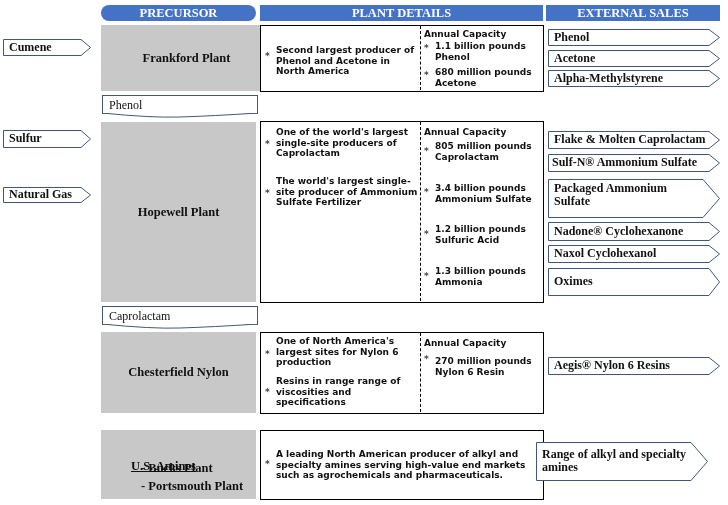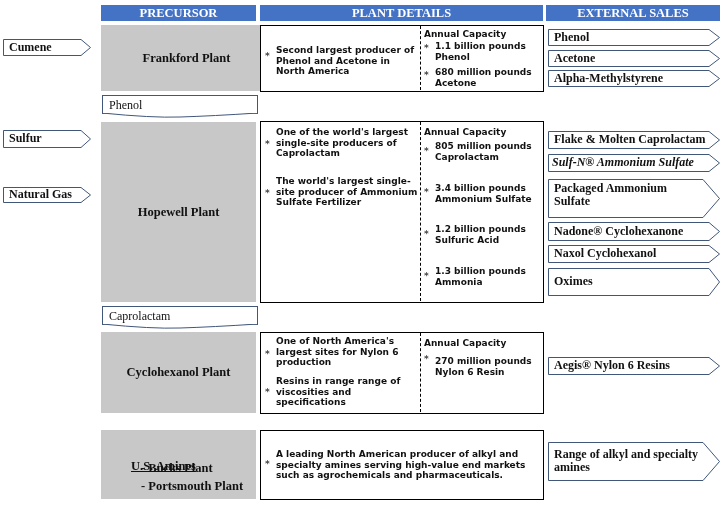--- a/index.html
+++ b/index.html
@@ -13,21 +13,21 @@
   .btxt { position:absolute; line-height:10.5px; }
   .arrow { position:absolute; }
   .arrow svg { position:absolute; left:0; top:0; overflow:visible; }
   .arrow .lbl { position:absolute; left:6px; font-weight:bold; font-size:12px; color:#111; font-family:"Liberation Serif", serif; line-height:13px; }
   .flow { border:1px solid #41577a; background:#fff; font-size:12px; color:#111; padding-left:6px; line-height:18px; }
   .flow svg { position:absolute; left:0; top:100%; }
 </style>
 </head>
 <body>
 
-<div class="abs hdr" style="left:101px;width:155px;">PRECURSOR</div>
+<div class="abs hdr" style="left:101px;width:155px;border-radius:8px;">PRECURSOR</div>
 <div class="abs hdr" style="left:260px;width:283px;">PLANT DETAILS</div>
 <div class="abs hdr" style="left:546px;width:174px;">EXTERNAL SALES</div>
 
 <div class="arrow" style="left:3px;top:39px;width:88px;height:17px;">
   <svg width="88" height="17">
       <polygon points="0.5,0.5 78,0.5 87.5,8.5 78,16.5 0.5,16.5" fill="#fff" stroke="#41577a" stroke-width="1"></polygon>
     </svg>
   <span class="lbl" style="top:2px;">Cumene</span>
 </div>
 <div class="arrow" style="left:3px;top:130px;width:88px;height:18px;">
@@ -98,21 +98,21 @@
   <span class="bullet" style="left:163px;top:149px;">*</span>
   <span class="btxt" style="left:174px;top:144px;width:108px;">1.3 billion pounds Ammonia</span>
 </div>
 
 <div class="arrow" style="left:548px;top:131px;width:172px;height:18px;">
   <svg width="172" height="18">
       <polygon points="0.5,0.5 161,0.5 171.5,9 161,17.5 0.5,17.5" fill="#fff" stroke="#41577a" stroke-width="1"></polygon>
     </svg>
   <span class="lbl" style="top:2px;">Flake &amp; Molten Caprolactam</span>
 </div>
-<div class="arrow" style="left:548px;top:154px;width:172px;height:18px;font-style:italic;">
+<div class="arrow" style="left:548px;top:154px;width:172px;height:18px;">
   <svg width="172" height="18">
       <polygon points="0.5,0.5 161,0.5 171.5,9 161,17.5 0.5,17.5" fill="#fff" stroke="#41577a" stroke-width="1"></polygon>
     </svg>
   <span class="lbl" style="left:4px;top:2px;">Sulf-N® Ammonium Sulfate</span>
 </div>
 <div class="arrow" style="left:548px;top:179px;width:172px;height:39px;">
   <svg width="172" height="39">
       <polygon points="0.5,0.5 155,0.5 171.5,19.5 155,38.5 0.5,38.5" fill="#fff" stroke="#41577a" stroke-width="1"></polygon>
     </svg>
   <span class="lbl" style="top:3px;width:130px;">Packaged Ammonium Sulfate</span>
@@ -136,21 +136,21 @@
   <span class="lbl" style="top:7px;">Oximes</span>
 </div>
 
 <div class="abs flow" style="left:102px;top:306px;width:156px;height:19px;">
   <span>Caprolactam</span>
   <svg width="156" height="5" style="left:-1px;">
       <path d="M0,0 Q50,5 78,4 Q110,3 156,0" fill="#fff" stroke="#41577a" stroke-width="1"></path>
     </svg>
 </div>
 
-<div class="abs plant" style="left:101px;top:332px;width:155px;height:81px;">Cyclohexanol Plant</div>
+<div class="abs plant" style="left:101px;top:332px;width:155px;height:81px;">Chesterfield Nylon</div>
 <div class="abs details" style="left:260px;top:332px;width:284px;height:82px;">
   <span class="bullet" style="left:4px;top:16px;">*</span>
   <span class="btxt" style="left:15px;top:3px;width:145px;">One of North America's largest sites for Nylon 6 production</span>
   <span class="bullet" style="left:4px;top:54px;">*</span>
   <span class="btxt" style="left:15px;top:43px;width:140px;">Resins in range range of viscosities and specifications</span>
   <div class="abs divider" style="left:159px;top:0;height:79px;"></div>
   <span class="btxt" style="left:163px;top:5px;">Annual Capacity</span>
   <span class="bullet" style="left:163px;top:21px;">*</span>
   <span class="btxt" style="left:174px;top:23px;width:110px;">270 million pounds Nylon 6 Resin</span>
 </div>
@@ -165,18 +165,18 @@
 <div class="abs" style="left:101px;top:430px;width:155px;height:69px;background:#c8c8c8;font-weight:bold;font-size:12.5px;color:#111;">
   <div style="position:absolute;left:30px;top:13px;text-decoration:underline;margin-top:16px;">U.S. Amines</div>
   <div style="position:absolute;left:40px;top:31px;">- Bucks Plant</div>
   <div style="position:absolute;left:40px;top:49px;">- Portsmouth Plant</div>
 </div>
 <div class="abs details" style="left:260px;top:430px;width:284px;height:70px;">
   <span class="bullet" style="left:4px;top:28px;">*</span>
   <span class="btxt" style="left:15px;top:18px;width:262px;">A leading North American producer of alkyl and specialty amines serving high-value end markets such as agrochemicals and pharmaceuticals.</span>
 </div>
 
-<div class="arrow" style="left:548px;top:442px;width:172px;height:27px;">
+<div class="arrow" style="left:536px;top:442px;width:172px;height:27px;">
   <svg width="172" height="39">
       <polygon points="0.5,0.5 155,0.5 171.5,19.5 155,38.5 0.5,38.5" fill="#fff" stroke="#41577a" stroke-width="1"></polygon>
     </svg>
   <span class="lbl" style="top:6px;width:150px;">Range of alkyl and specialty amines</span>
 </div>
 
 </body></html>

